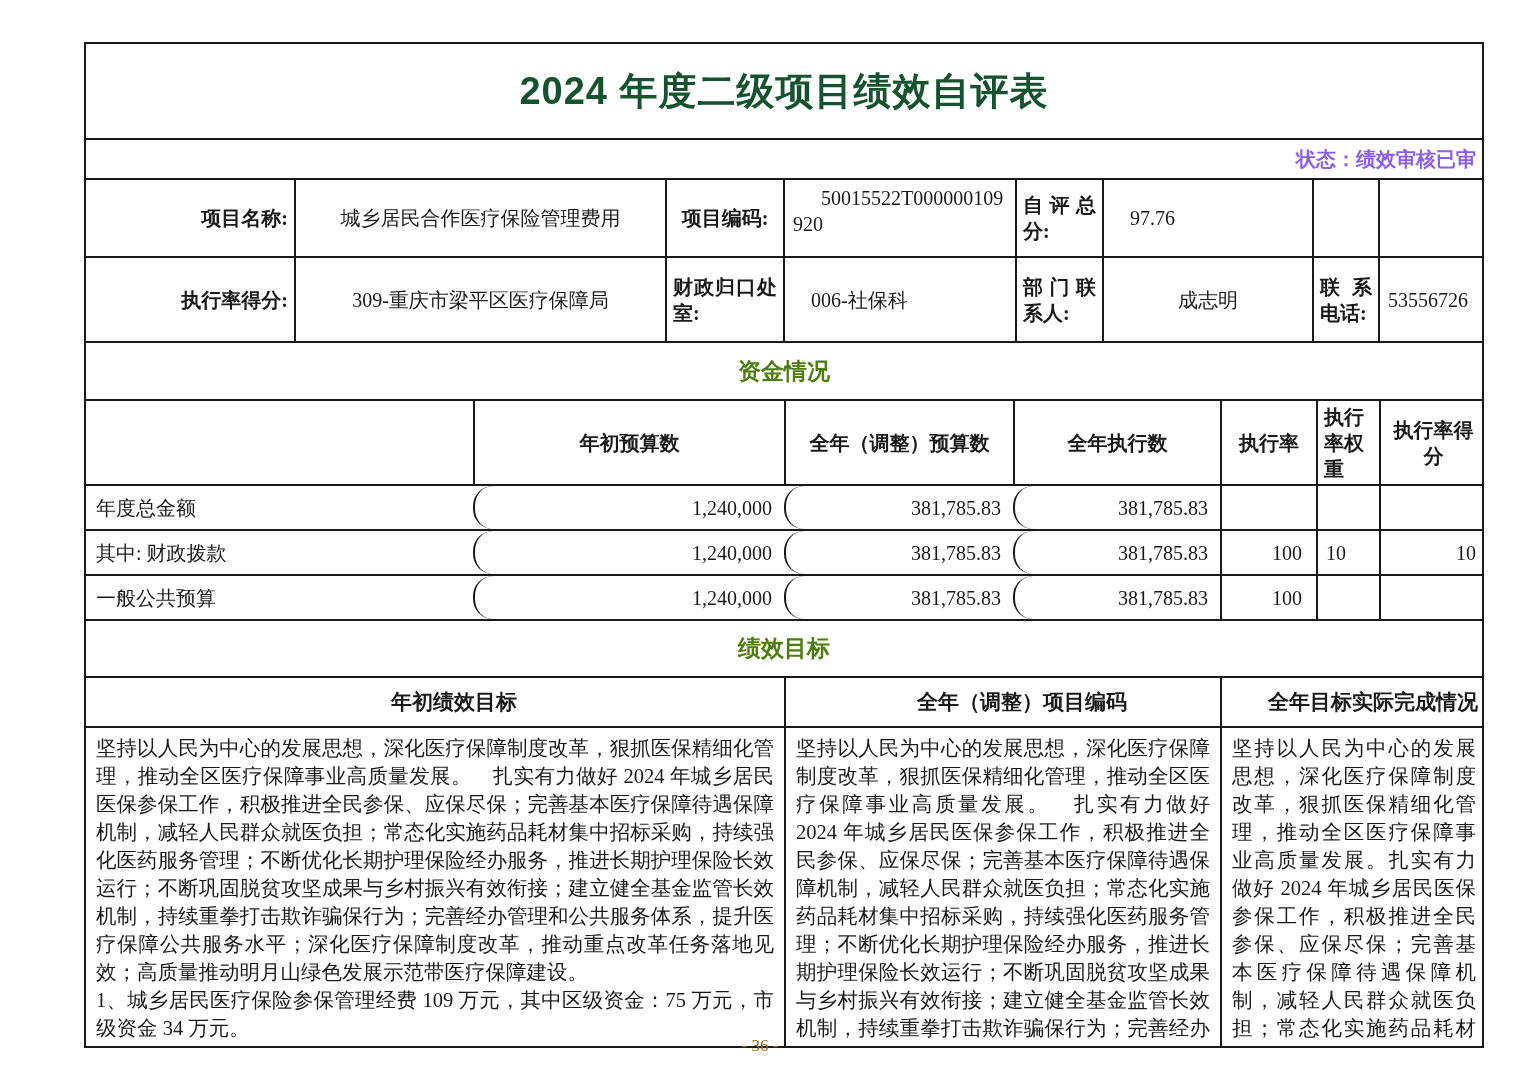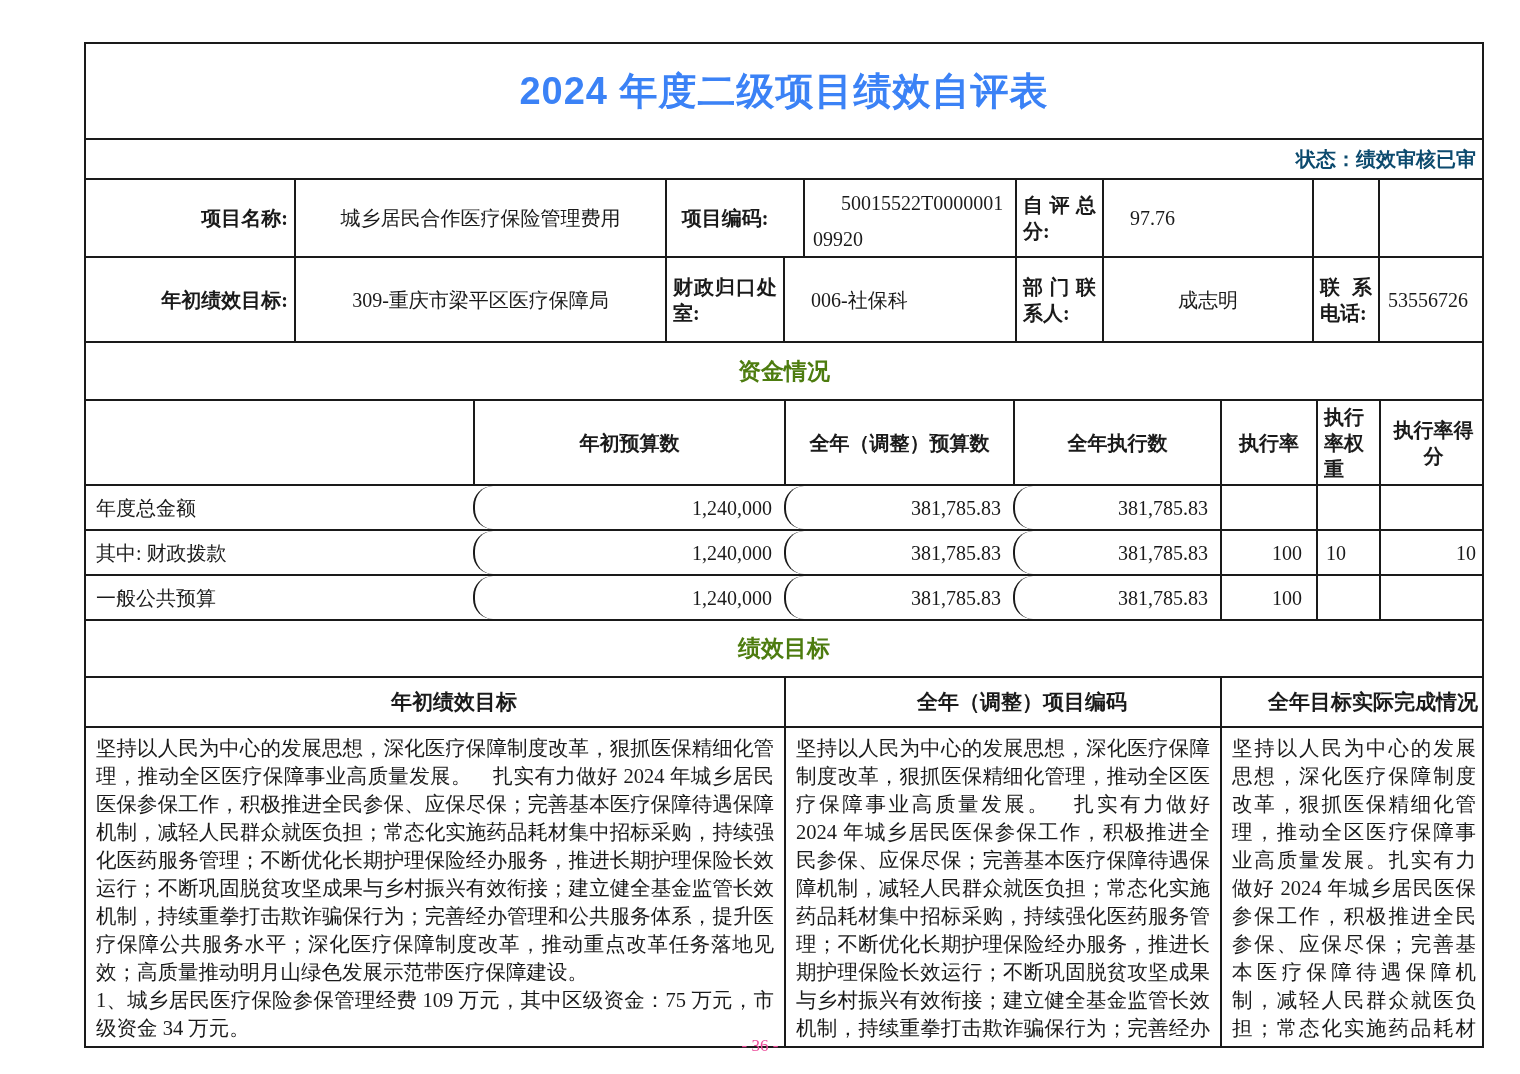--- a/index.html
+++ b/index.html
@@ -21,31 +21,31 @@
   .row { width: 100%; }
   .bt { border-top: 2px solid #1a1a1a; }
 
   
   .title-row {
     height: 94px;
     display: flex; align-items: center; justify-content: center;
   }
   .title-row h1 {
     font-family: "Liberation Sans", sans-serif;
-    font-size: 38px; font-weight: 700; letter-spacing: 1px; color: #3b82f6;
+    font-size: 38px; font-weight: 700; letter-spacing: 1px; color: #14532d;
   }
 
   
   .status-row {
     height: 40px;
     display: flex; align-items: center; justify-content: flex-end;
     padding-right: 6px;
   }
   .status-row .status {
-    color: #0c4a6e; font-weight: 700; font-size: 20px;
+    color: #8b5cf6; font-weight: 700; font-size: 20px;
   }
 
   
   .grid { display: grid; }
   .grid .cell {
     border-left: 2px solid #1a1a1a;
     display: flex; align-items: center;
     font-size: 20px; line-height: 26px;
     overflow: hidden;
   }
@@ -56,21 +56,21 @@
   .info-r1 { height: 78px; }
   .info-r2 { height: 85px; }
   .lbl { font-weight: 700; }
   .cell.right { justify-content: flex-end; padding-right: 6px; text-align: right; }
   .cell.center { justify-content: center; text-align: center; }
   .cell.padleft { justify-content: flex-start; padding-left: 26px; }
   .cell.padleft-sm { justify-content: flex-start; padding-left: 8px; padding-right: 4px; }
   .cell.code-cell {
     display: block; padding: 5px 4px 0 8px;
     text-align: left; word-break: break-all;
-    text-indent: 28px; line-height: 36px; margin-left: 20px;
+    text-indent: 28px; line-height: 26px;
   }
   .cell.wrapfill { padding: 0 6px; text-align: justify; }
 
   
   .section-row {
     height: 58px;
     display: flex; align-items: center; justify-content: center;
   }
   .section-row span {
     font-family: "Liberation Sans", sans-serif;
@@ -102,21 +102,21 @@
     text-align: justify;
     white-space: pre-wrap;
     overflow: hidden;
   }
 
   
   .page-footer {
     position: absolute;
     left: 0; top: 1036px; width: 100%;
     text-align: center;
-    font-size: 17px; color: #ec4899;
+    font-size: 17px; color: #a16207;
   }
 </style>
 </head>
 <body>
 
 <div class="doc">
 
   <div class="row title-row">
     <h1>2024 年度二级项目绩效自评表</h1>
   </div>
@@ -130,21 +130,21 @@
     <div class="cell center">城乡居民合作医疗保险管理费用</div>
     <div class="cell lbl center">项目编码:</div>
     <div class="cell code-cell">50015522T000000109920</div>
     <div class="cell lbl wrapfill">自评总分:</div>
     <div class="cell padleft">97.76</div>
     <div class="cell"></div>
     <div class="cell"></div>
   </div>
 
   <div class="grid info-grid info-r2 bt">
-    <div class="cell lbl right">年初绩效目标:</div>
+    <div class="cell lbl right">执行率得分:</div>
     <div class="cell center">309-重庆市梁平区医疗保障局</div>
     <div class="cell lbl wrapfill">财政归口处室:</div>
     <div class="cell padleft">006-社保科</div>
     <div class="cell lbl wrapfill">部门联系人:</div>
     <div class="cell center">成志明</div>
     <div class="cell lbl wrapfill">联系电话:</div>
     <div class="cell padleft-sm">53556726</div>
   </div>
 
   <div class="row section-row bt">

